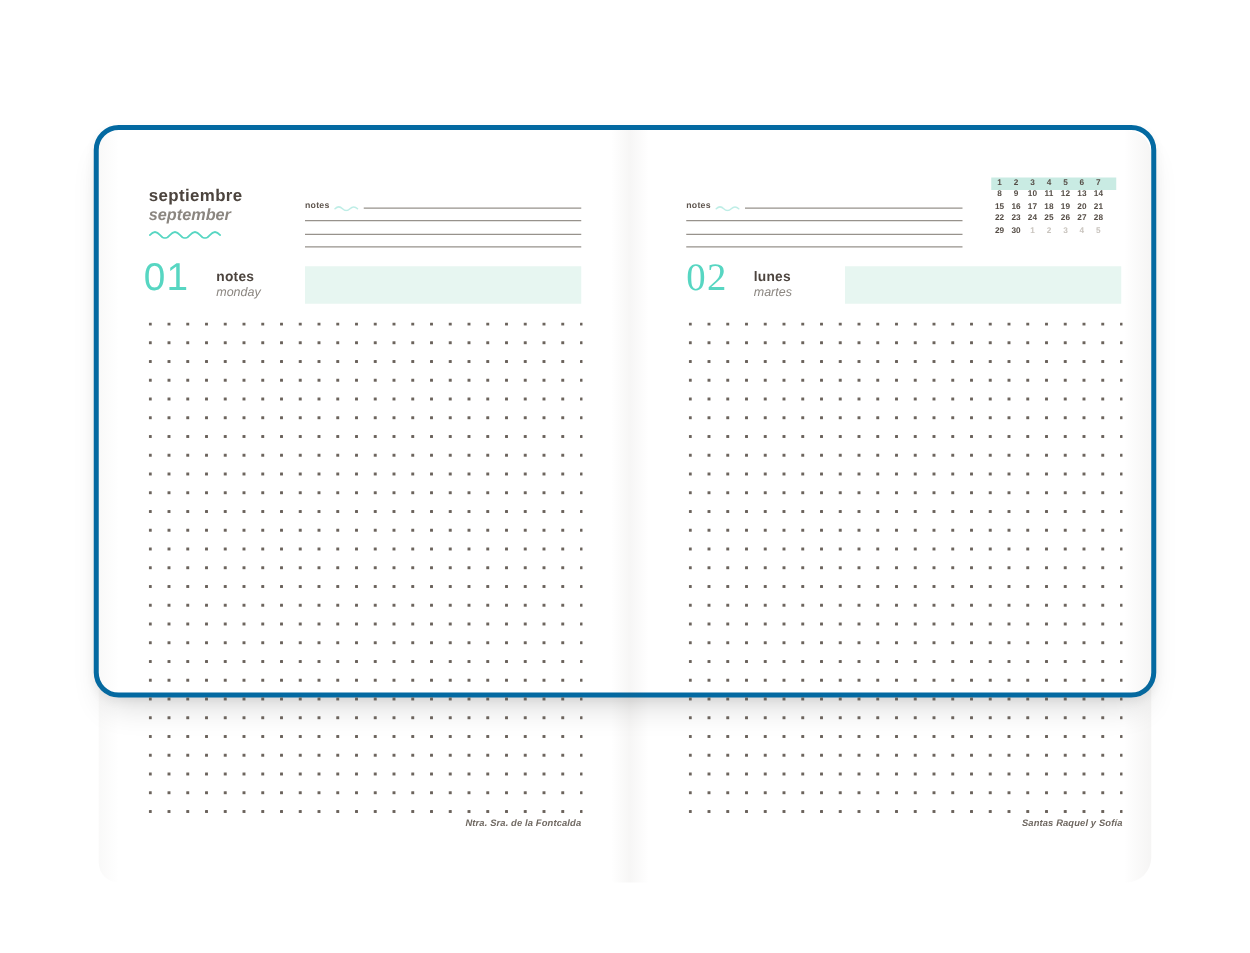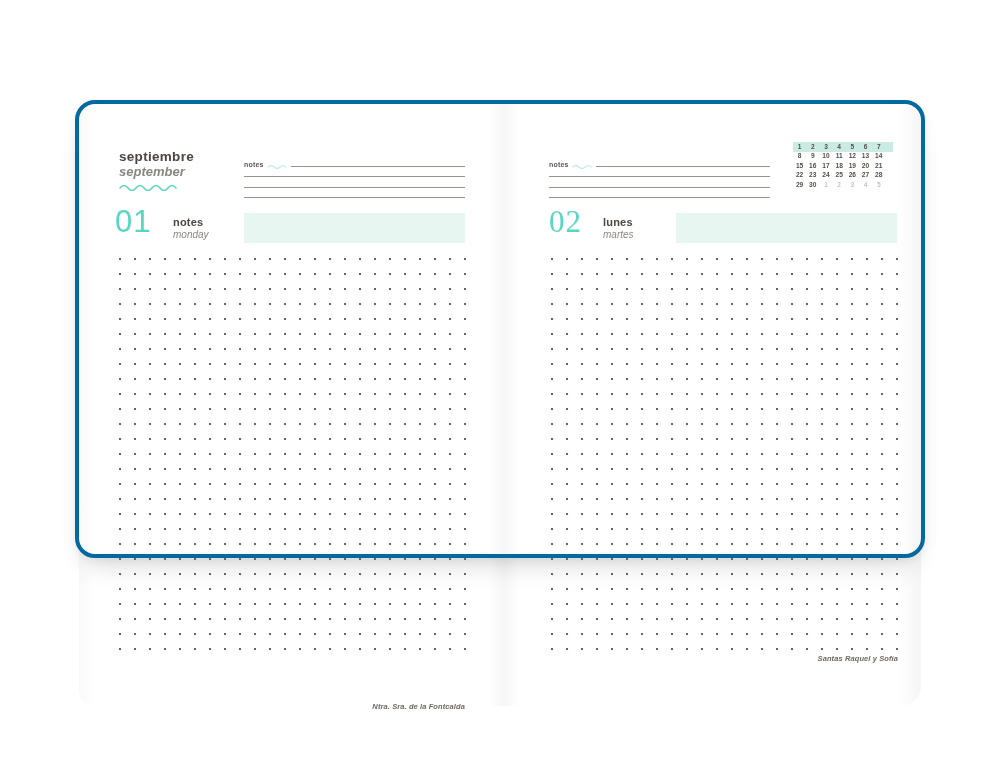--- a/index.html
+++ b/index.html
@@ -73,21 +73,21 @@
   .mini-calendar{position:absolute;left:289px;top:38px;width:100px;}
   .cal-row{display:flex;height:9.6px;align-items:center;}
   .cal-row.hl{background:var(--cal-hl);}
   .cal-cell{width:13.2px;text-align:center;font-size:6.6px;font-weight:bold;
     color:#564e47;line-height:1;}
   .cal-cell.muted{color:var(--muted);}
 
   
   .footer{position:absolute;top:550px;font-size:7.5px;font-style:italic;font-weight:bold;
     color:#6f6861;letter-spacing:.1px;}
-  .page.left .footer{right:39px;margin-top:48px;}
+  .page.left .footer{right:39px;}
   .page.right .footer{right:31px;}
 </style>
 </head>
 <body>
 
 <div class="spread">
 
   <div class="page left">
 
     <div class="month-block">

